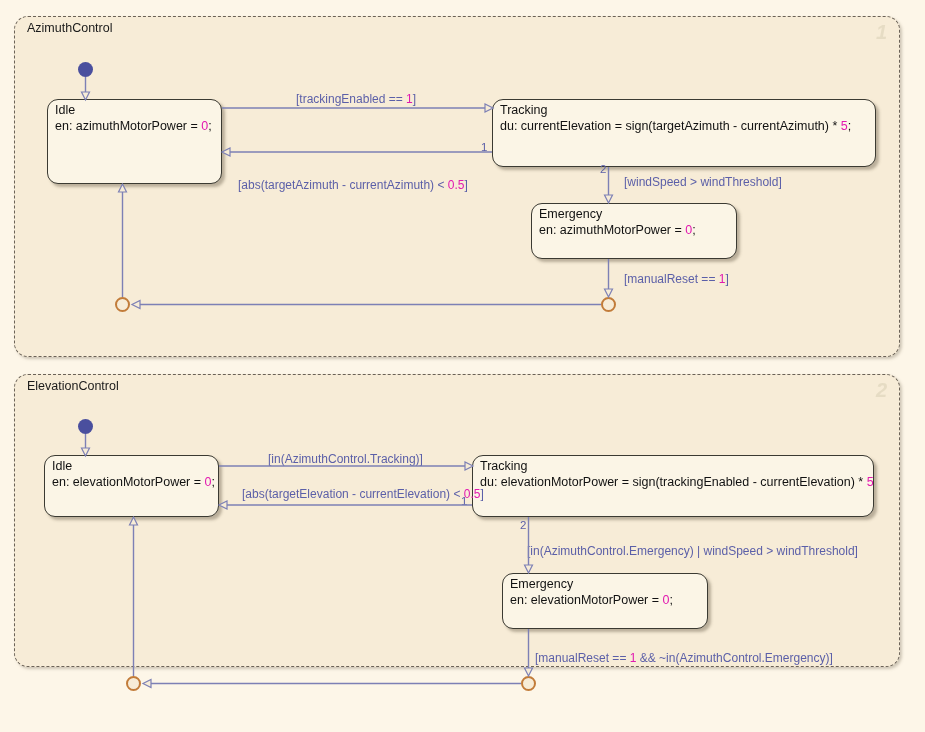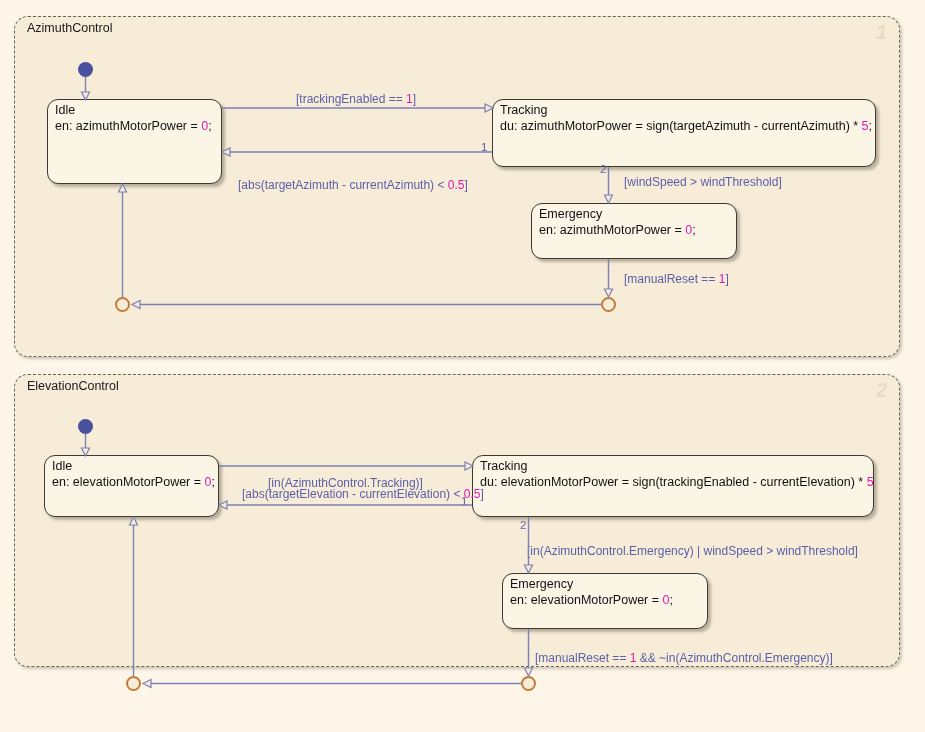--- a/index.html
+++ b/index.html
@@ -134,21 +134,21 @@
 
   <div class="defdot" style="left:78px; top:62px;"></div>
 
   <div class="state" style="left:47px; top:99px; width:175px; height:85px;">
     <div class="state-label">Idle</div>
     <div class="state-action"><span>en: </span><span>azimuthMotorPower = </span><span class="num">0</span><span>;</span></div>
   </div>
 
   <div class="state" style="left:492px; top:99px; width:384px; height:68px;">
     <div class="state-label">Tracking</div>
-    <div class="state-action"><span>du: </span><span>azimuthMotorPower = sign(targetAzimuth - currentAzimuth) * </span><span class="num">5</span><span>;</span></div>
+    <div class="state-action"><span>du: </span><span>currentElevation = sign(targetAzimuth - currentAzimuth) * </span><span class="num">5</span><span>;</span></div>
   </div>
 
   <div class="state" style="left:531px; top:203px; width:206px; height:56px;">
     <div class="state-label">Emergency</div>
     <div class="state-action"><span>en: </span><span>azimuthMotorPower = </span><span class="num">0</span><span>;</span></div>
   </div>
 
   <div class="junction" style="left:115px; top:297px;"></div>
   <div class="junction" style="left:601px; top:297px;"></div>
 
@@ -181,21 +181,21 @@
   </div>
 
   <div class="state" style="left:502px; top:573px; width:206px; height:56px;">
     <div class="state-label">Emergency</div>
     <div class="state-action"><span>en: </span><span>elevationMotorPower = </span><span class="num">0</span><span>;</span></div>
   </div>
 
   <div class="junction" style="left:126px; top:676px;"></div>
   <div class="junction" style="left:521px; top:676px;"></div>
 
-  <div class="tlabel" style="left:268px; top:476px;"><span>[in(AzimuthControl.Tracking)]</span><span class="num"></span><span></span></div>
+  <div class="tlabel" style="left:268px; top:452px;"><span>[in(AzimuthControl.Tracking)]</span><span class="num"></span><span></span></div>
 
   <div class="tlabel" style="left:227px; top:487px;padding-left:15px;"><span>[abs(targetElevation - currentElevation) &lt; </span><span class="num">0.5</span><span>]</span></div>
 
   <div class="tlabel" style="left:527px; top:544px;"><span>[in(AzimuthControl.Emergency) | windSpeed &gt; windThreshold]</span><span class="num"></span><span></span></div>
 
   <div class="tlabel" style="left:535px; top:651px;"><span>[manualReset == </span><span class="num">1</span><span> &amp;&amp; ~in(AzimuthControl.Emergency)]</span></div>
 
   <div class="olabel" style="left:461px; top:495px;">1</div>
   <div class="olabel" style="left:520px; top:519px;">2</div>
 

